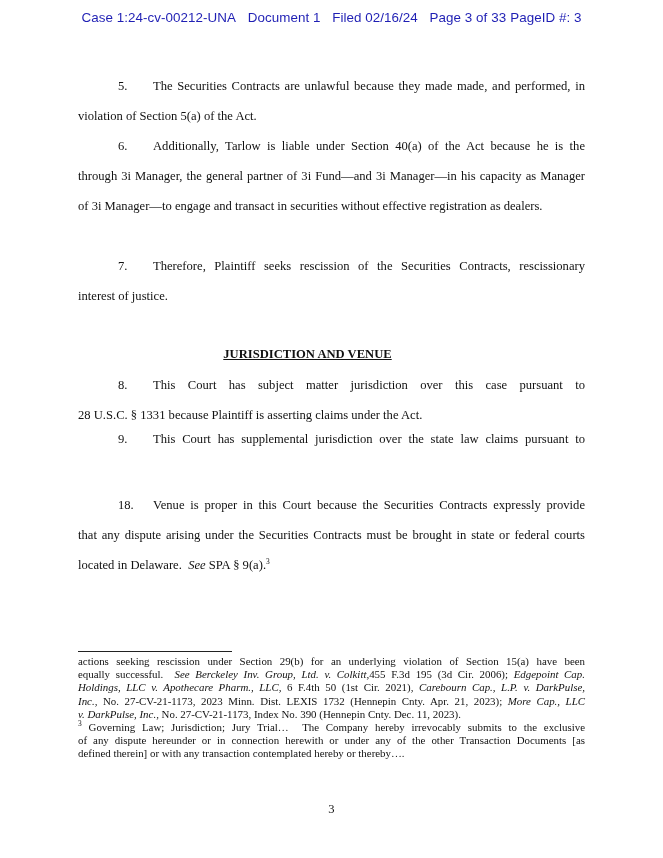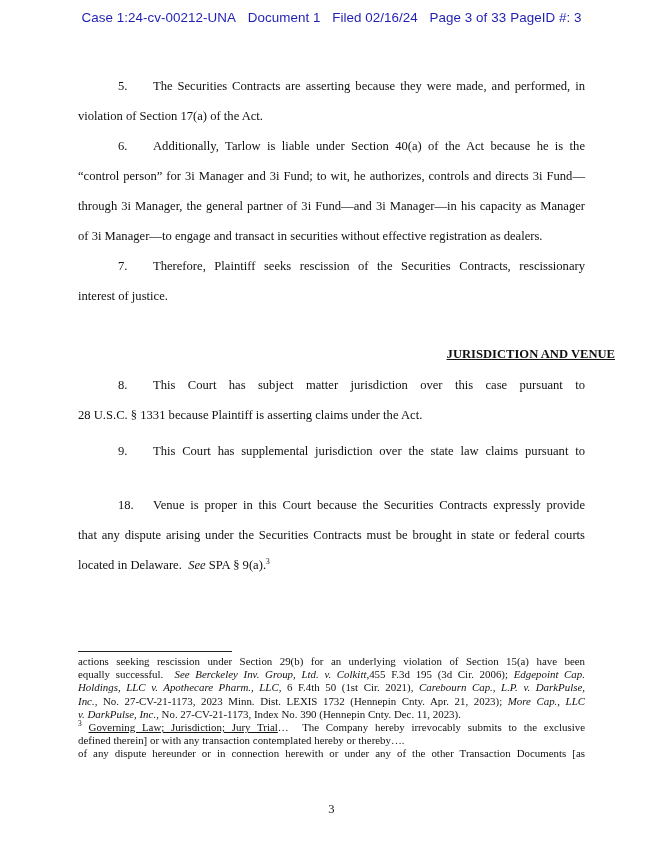--- a/index.html
+++ b/index.html
@@ -52,21 +52,21 @@
     .line-left {
       display: block;
       text-align: left;
       text-align-last: left;
     }
     .heading {
       position: absolute;
       top: 347px;
       left: 0;
       width: 615px;
-      text-align: right;
+      text-align: center;
       font-size: 12.6px;
       font-weight: bold;
       text-decoration: underline;
     }
     sup { font-size: 7.5px; vertical-align: super; line-height: 0; }
     .fn-rule {
       position: absolute;
       top: 651px;
       left: 78px;
       width: 154px;
@@ -82,61 +82,60 @@
       line-height: 13.2px;
     }
     .footnotes .fl {
       display: block;
       text-align: justify;
       text-align-last: justify;
       white-space: normal;
     }
     .footnotes .fl.last { text-align-last: left; }
     .fn-mark { font-size: 7.5px; vertical-align: super; line-height: 0; }
-    .u { text-decoration: underline; }
+    .u { }
     i { font-style: italic; }
     .page-num {
       position: absolute;
       top: 802px;
       left: 0;
       width: 663px;
       text-align: center;
       font-size: 12.6px;
     }
   </style>
 </head>
 <body>
 
 <div class="header"><span>Case 1:24-cv-00212-UNA</span> <span>Document 1</span> <span>Filed 02/16/24</span> <span>Page 3 of 33</span><span style="margin-left:0">PageID #: 3</span></div>
 
 <div class="para" style="top:71px;">
-  <span class="line-justify"><span class="num">5.</span><span>The Securities Contracts are asserting because they were made, and performed, in</span></span>
-  <span class="line-left">violation of Section 17(a) of the Act.</span>
+  <span class="line-justify"><span class="num">5.</span><span>The Securities Contracts are unlawful because they made made, and performed, in</span></span>
+  <span class="line-left">violation of Section 5(a) of the Act.</span>
 </div>
 
 <div class="para" style="top:131px;">
   <span class="line-justify"><span class="num">6.</span><span>Additionally, Tarlow is liable under Section 40(a) of the Act because he is the</span></span>
-  <span class="line-justify">“control person” for 3i Manager and 3i Fund; to wit, he authorizes, controls and directs 3i Fund—</span>
   <span class="line-justify">through 3i Manager, the general partner of 3i Fund—and 3i Manager—in his capacity as Manager</span>
   <span class="line-left">of 3i Manager—to engage and transact in securities without effective registration as dealers.</span>
 </div>
 
 <div class="para" style="top:251px;">
   <span class="line-justify"><span class="num">7.</span><span>Therefore, Plaintiff seeks rescission of the Securities Contracts, rescissionary</span></span>
   <span class="line-left">interest of justice.</span>
 </div>
 
 <div class="heading">JURISDICTION AND VENUE</div>
 
 <div class="para" style="top:370px;">
   <span class="line-justify"><span class="num">8.</span><span>This Court has subject matter jurisdiction over this case pursuant to</span></span>
   <span class="line-left">28 U.S.C. § 1331 because Plaintiff is asserting claims under the Act.</span>
 </div>
 
-<div class="para" style="top:436px;">
+<div class="para" style="top:424px;">
   <span class="line-justify"><span class="num">9.</span><span>This Court has supplemental jurisdiction over the state law claims pursuant to</span></span>
 </div>
 
 <div class="para" style="top:490px;">
   <span class="line-justify"><span class="num">18.</span><span>Venue is proper in this Court because the Securities Contracts expressly provide</span></span>
   <span class="line-justify">that any dispute arising under the Securities Contracts must be brought in state or federal courts</span>
   <span class="line-left"><span style="white-space:pre">located in Delaware.  </span><i>See</i><span> SPA § 9(a).</span><sup>3</sup></span>
 </div>
 
 <div class="fn-rule"></div>
@@ -144,18 +143,18 @@
 <div class="footnotes">
   <div>
     <span class="fl">actions seeking rescission under Section 29(b) for an underlying violation of Section 15(a) have been</span>
     <span class="fl"><span style="white-space:pre">equally successful.  </span><i>See Berckeley Inv. Group, Ltd. v. Colkitt,</i><span>455 F.3d 195 (3d Cir. 2006); </span><i>Edgepoint Cap.</i></span>
     <span class="fl"><i>Holdings, LLC v. Apothecare Pharm., LLC,</i><span> 6 F.4th 50 (1st Cir. 2021), </span><i>Carebourn Cap., L.P. v. DarkPulse,</i></span>
     <span class="fl"><i>Inc.</i><span>, No. 27-CV-21-1173, 2023 Minn. Dist. LEXIS 1732 (Hennepin Cnty. Apr. 21, 2023); </span><i>More Cap., LLC</i></span>
     <span class="fl last"><i>v. DarkPulse, Inc.</i><span>, No. 27-CV-21-1173, Index No. 390 (Hennepin Cnty. Dec. 11, 2023).</span></span>
   </div>
   <div>
     <span class="fl"><span class="fn-mark">3</span> <span class="u">Governing Law; Jurisdiction; Jury Trial</span><span style="white-space:pre">…  The Company hereby irrevocably submits to the exclusive</span></span>
+    <span class="fl">of any dispute hereunder or in connection herewith or under any of the other Transaction Documents [as</span>
     <span class="fl last">defined therein] or with any transaction contemplated hereby or thereby….</span>
-    <span class="fl">of any dispute hereunder or in connection herewith or under any of the other Transaction Documents [as</span>
   </div>
 </div>
 
 <div class="page-num">3</div>
 
 </body></html>

